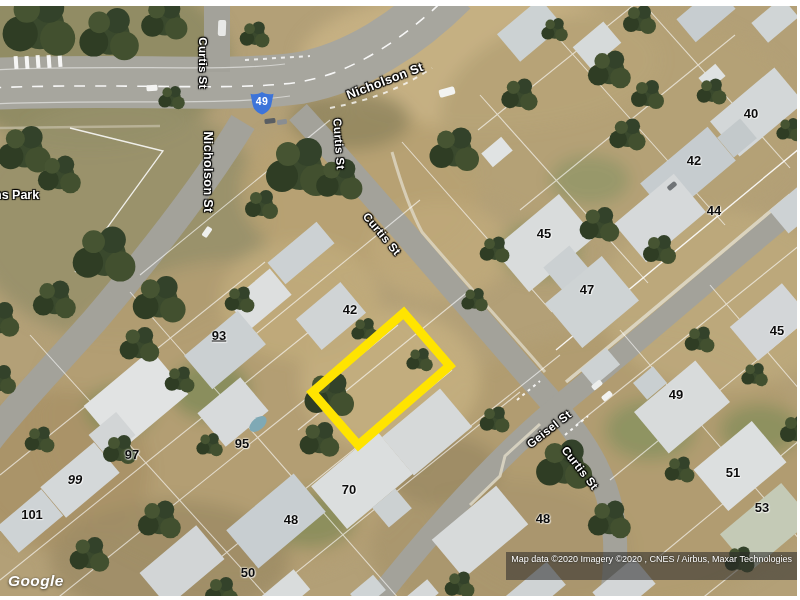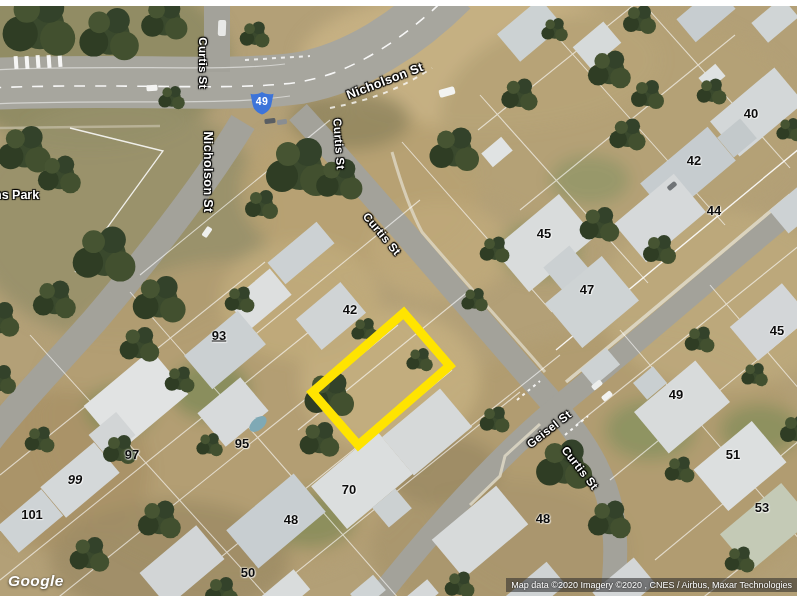--- a/index.html
+++ b/index.html
@@ -40,21 +40,21 @@
     position:absolute; left:0; top:4px; width:26px; text-align:center;
     color:#fff; font-size:10.5px; font-weight:700; letter-spacing:.3px;
   }
   #google-logo {
     position:absolute; left:8px; top:572px; z-index:45;
     color:#ffffff; font-size:15.5px; font-weight:700; letter-spacing:.4px; text-decoration:none;
     text-shadow:0 1px 3px rgba(0,0,0,.55), 0 0 2px rgba(0,0,0,.35);
     font-style:italic;
   }
   #attribution {
-    position:absolute; right:3px; bottom:8px; height:14px; line-height:14px; z-index:45;
+    position:absolute; right:3px; bottom:20px; height:28px; line-height:14px; z-index:45;
     background:rgba(40,40,40,.55); color:#ffffff; font-size:9px; padding:0 5px;
     text-shadow:0 0 2px rgba(0,0,0,.9); white-space:nowrap;
   }
 </style>
 </head>
 <body>
 
 <div id="frame">
   <div id="map">
     <svg width="800" height="600" viewBox="0 0 800 600">
@@ -282,21 +282,21 @@
         <div class="street-label" style="left: 382px; top: 234px; font-size: 11.5px; transform: translate(-50%, -50%) rotate(50deg);">Curtis St</div>
         <div class="street-label" style="left: 549px; top: 429px; font-size: 11.5px; transform: translate(-50%, -50%) rotate(-38deg);">Geisel St</div>
         <div class="street-label" style="left: 580px; top: 468px; font-size: 11.5px; transform: translate(-50%, -50%) rotate(52deg);">Curtis St</div>
         <div class="lot-number" style="left: 751px; top: 113px;">40</div>
         <div class="lot-number" style="left: 694px; top: 160px;">42</div>
         <div class="lot-number" style="left: 666px; top: 210px; margin-left: 48px;">44</div>
         <div class="lot-number" style="left: 544px; top: 233px;">45</div>
         <div class="lot-number" style="left: 587px; top: 289px;">47</div>
         <div class="lot-number" style="left: 777px; top: 330px;">45</div>
         <div class="lot-number" style="left: 676px; top: 394px;">49</div>
-        <div class="lot-number" style="left: 733px; top: 454px;">51</div>
+        <div class="lot-number" style="left: 733px; top: 472px;">51</div>
         <div class="lot-number" style="left: 762px; top: 507px;">53</div>
         <div class="lot-number" style="left: 350px; top: 309px;">42</div>
         <div class="lot-number" style="left: 219px; top: 335px; text-decoration: underline;">93</div>
         <div class="lot-number" style="left: 132px; top: 418px; margin-top: 36px;">97</div>
         <div class="lot-number" style="left: 242px; top: 443px;">95</div>
         <div class="lot-number" style="left: 75px; top: 479px; font-style: italic;">99</div>
         <div class="lot-number" style="left: 32px; top: 514px;">101</div>
         <div class="lot-number" style="left: 349px; top: 489px;">70</div>
         <div class="lot-number" style="left: 291px; top: 519px;">48</div>
         <div class="lot-number" style="left: 248px; top: 572px;">50</div>

